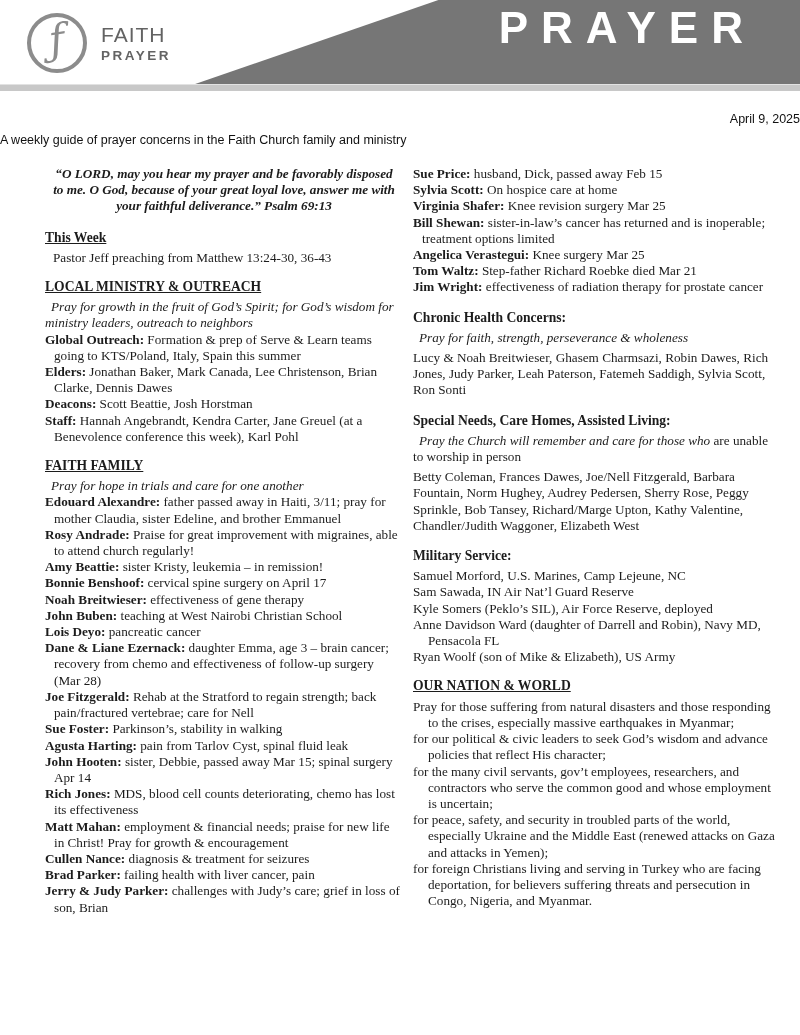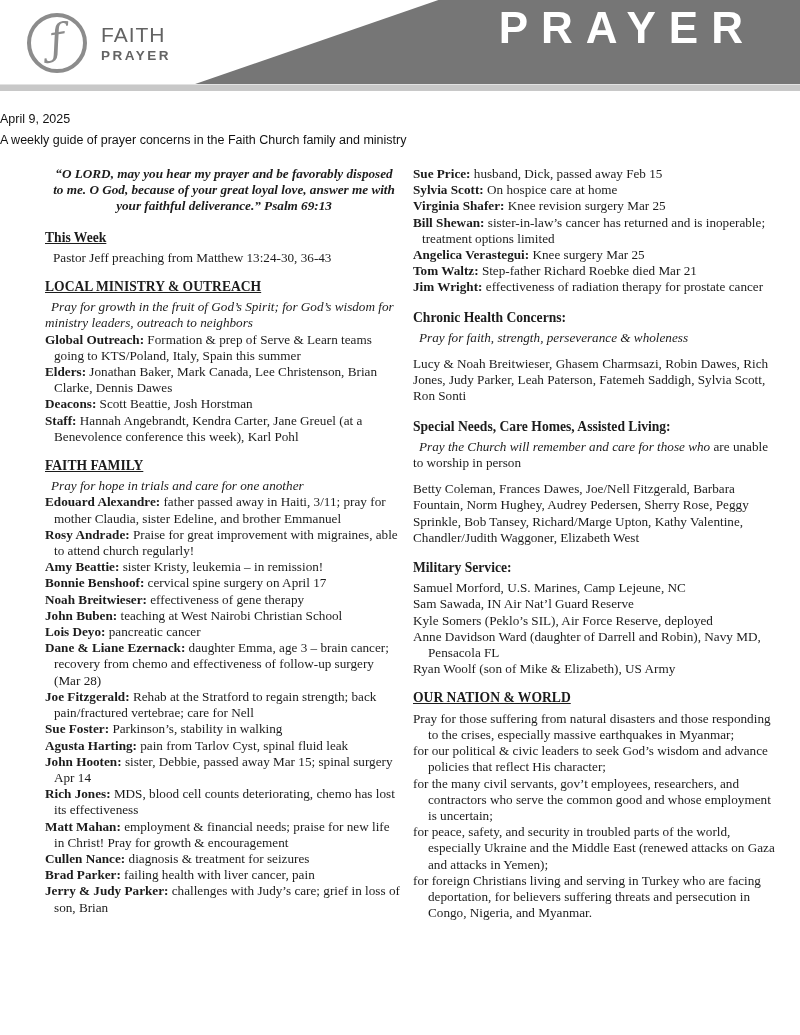--- a/index.html
+++ b/index.html
@@ -34,41 +34,41 @@
     font-family:"Liberation Sans","DejaVu Sans",sans-serif; font-weight:bold;
     font-size:13.5px; letter-spacing:2.5px; color:#636363; line-height:1; margin-top:4px;
   }
   .banner-title {
     position:absolute; top:4px; right:44px;
     font-family:"Liberation Sans","DejaVu Sans",sans-serif;
     font-size:44px; font-weight:600; letter-spacing:13px; color:#fff; line-height:1.1;margin-left:46px;
   }
   
   .date {
-    text-align:left; margin-top:21px; font-family:"Liberation Sans","DejaVu Sans",sans-serif;
+    text-align:right; margin-top:21px; font-family:"Liberation Sans","DejaVu Sans",sans-serif;
     font-size:12.5px; color:#111;
   }
   .subtitle {
     text-align:left; margin-top:7px; font-family:"Liberation Sans","DejaVu Sans",sans-serif;
     font-size:12.5px; color:#111;
   }
   
   .columns { display:flex; margin-top:19px; padding-left:45px; padding-right:25px; }
   .col { font-size:13.2px; line-height:16.2px; }
   .col.left  { width:358px; flex:none; margin-right:10px; }
   .col.right { flex:1; min-width:0; }
 
   .quote { font-style:italic; font-weight:bold; text-align:center; padding:0 6px; margin-bottom:15px; }
   h2.section { font-size:13.6px; font-weight:bold; text-decoration:underline; margin:13px 0 4px; }
   h3.subhead { font-size:13.6px; font-weight:bold; margin:14px 0 4px; }
   .note { font-style:italic; margin:0 0; text-indent:6px; }
   .note span { font-style:normal; }
   .entry { padding-left:9px; text-indent:-9px; }
   .hang  { padding-left:15px; text-indent:-15px; }
-  .plain { margin-top:10px; }
+  .plain { margin-top:4px; }
   .plain.indent { margin-top:0; padding-left:8px; }
 </style>
 </head>
 <body>
 
 <div class="page">
   <div class="header">
     <div class="banner" style="background: rgb(118, 118, 118);"></div>
     <div class="banner-title">PRAYER</div>
     <div class="logo">

